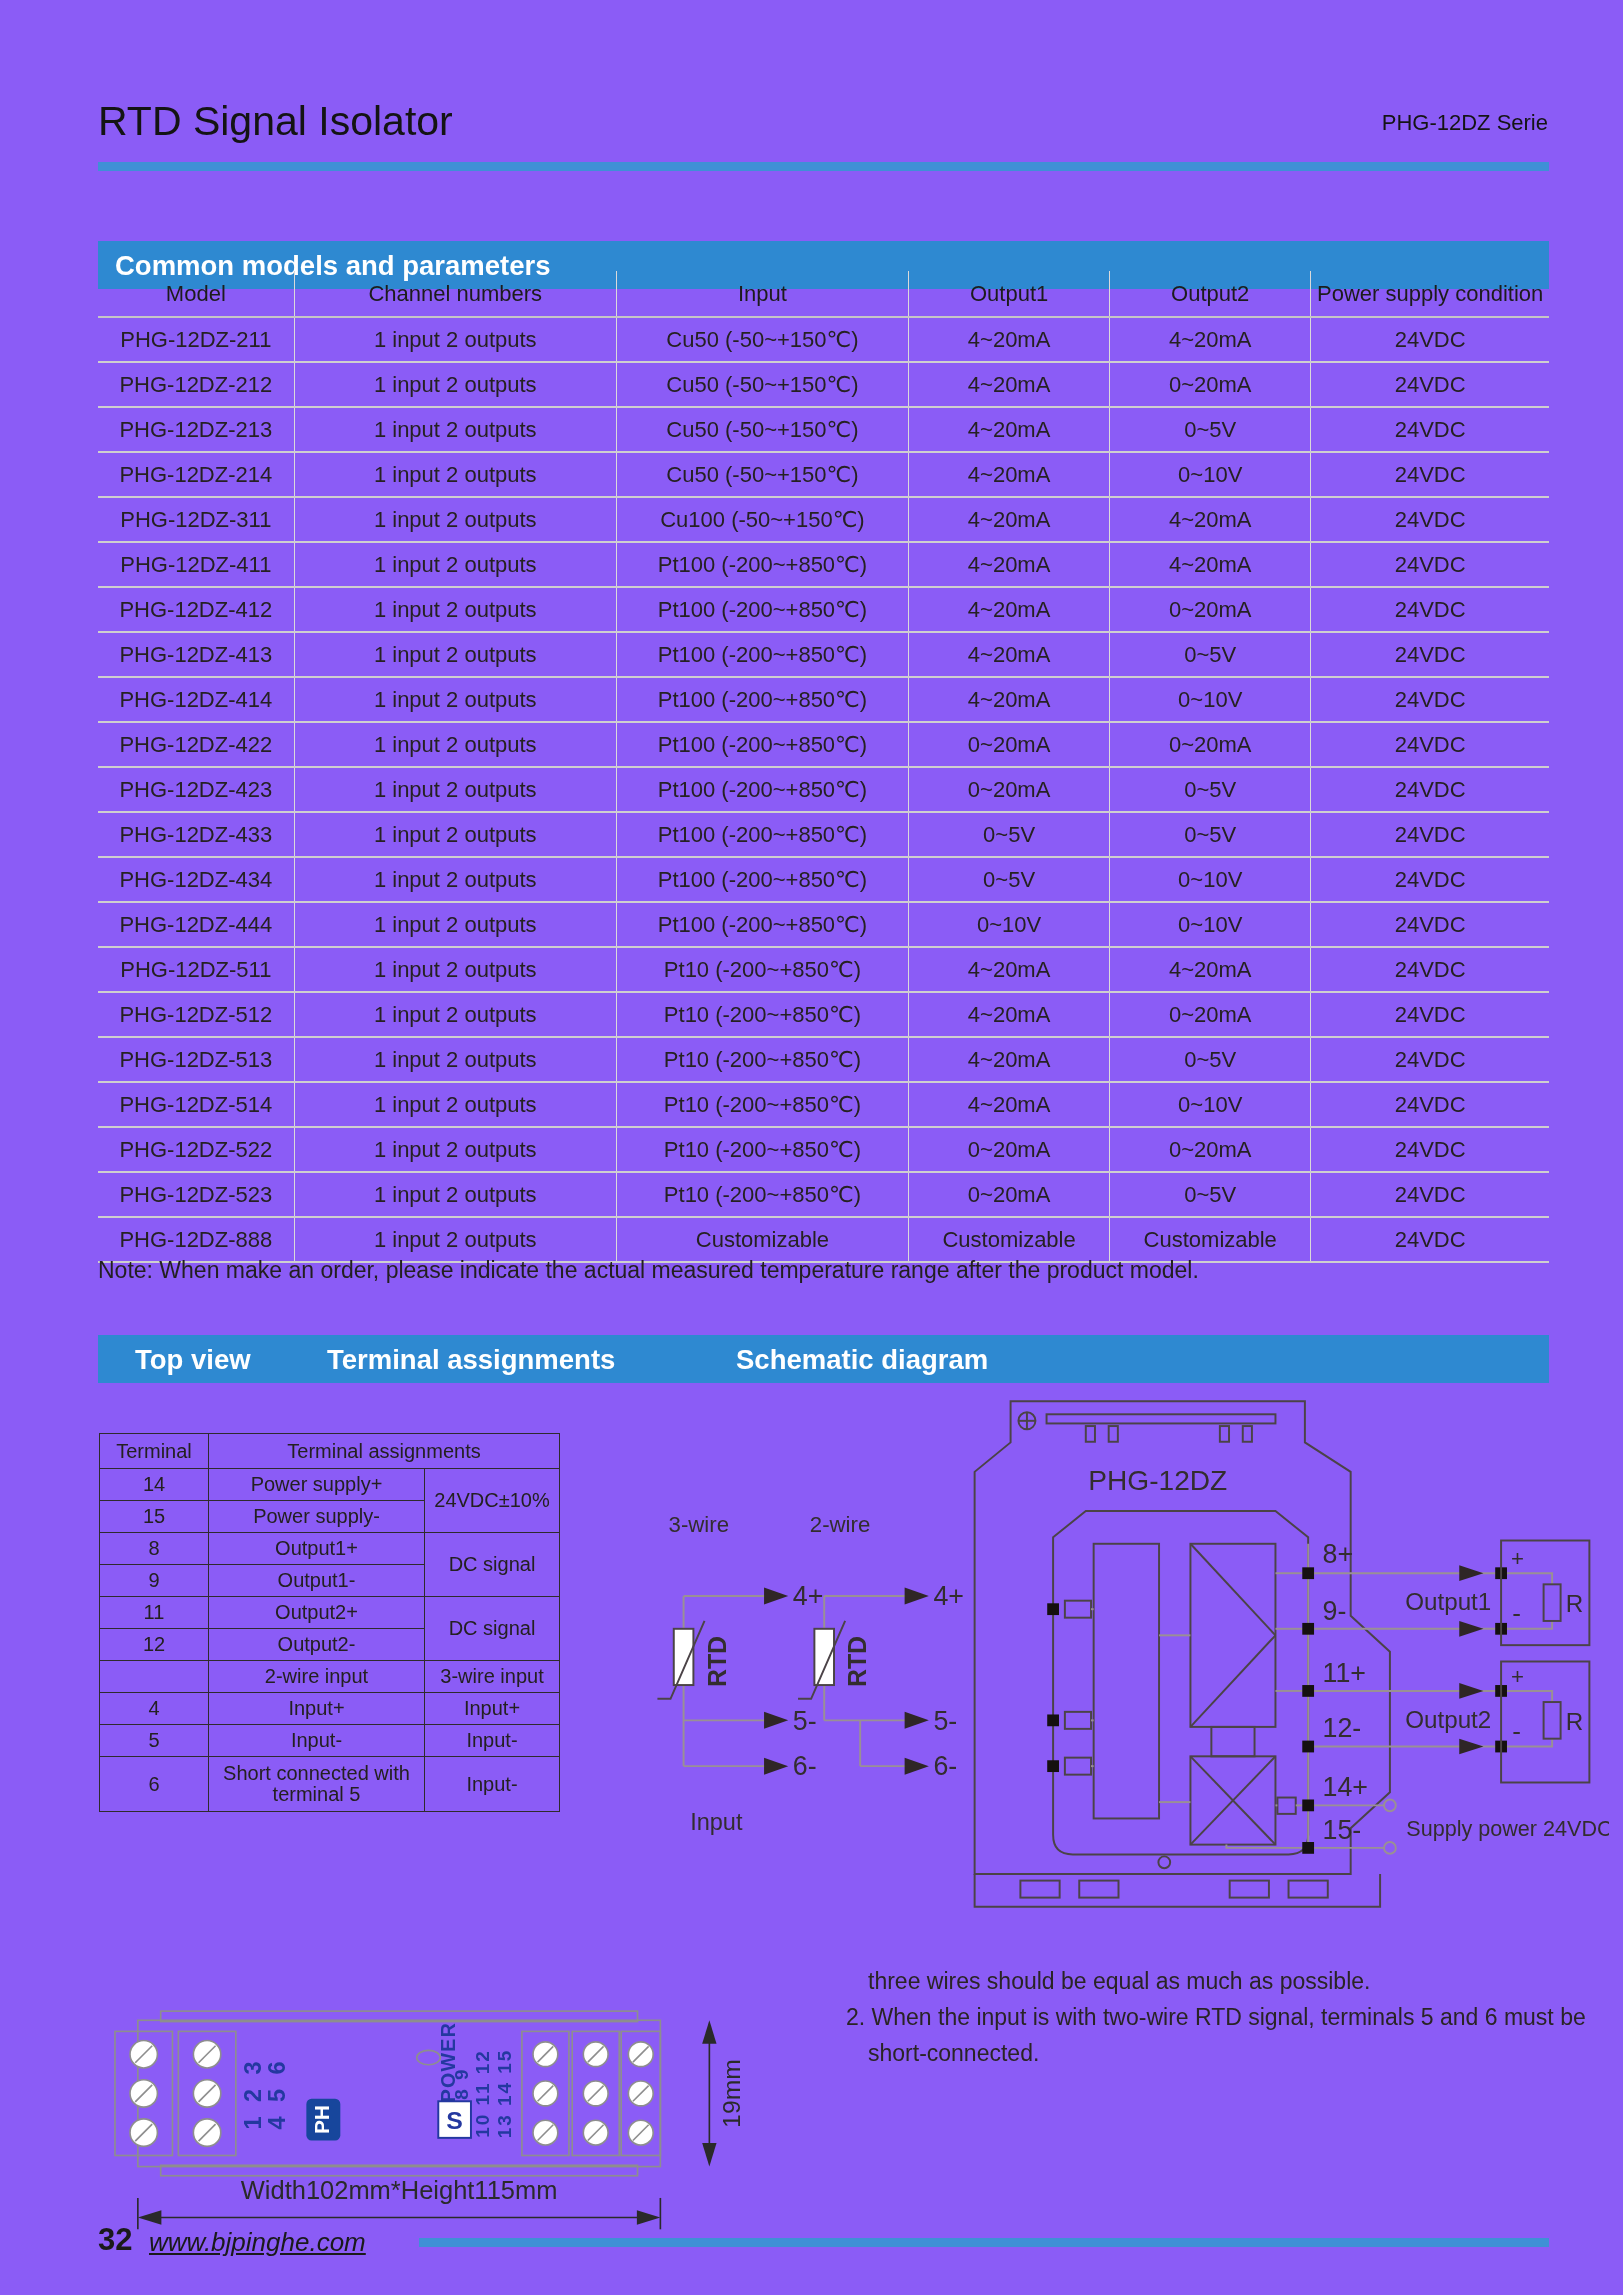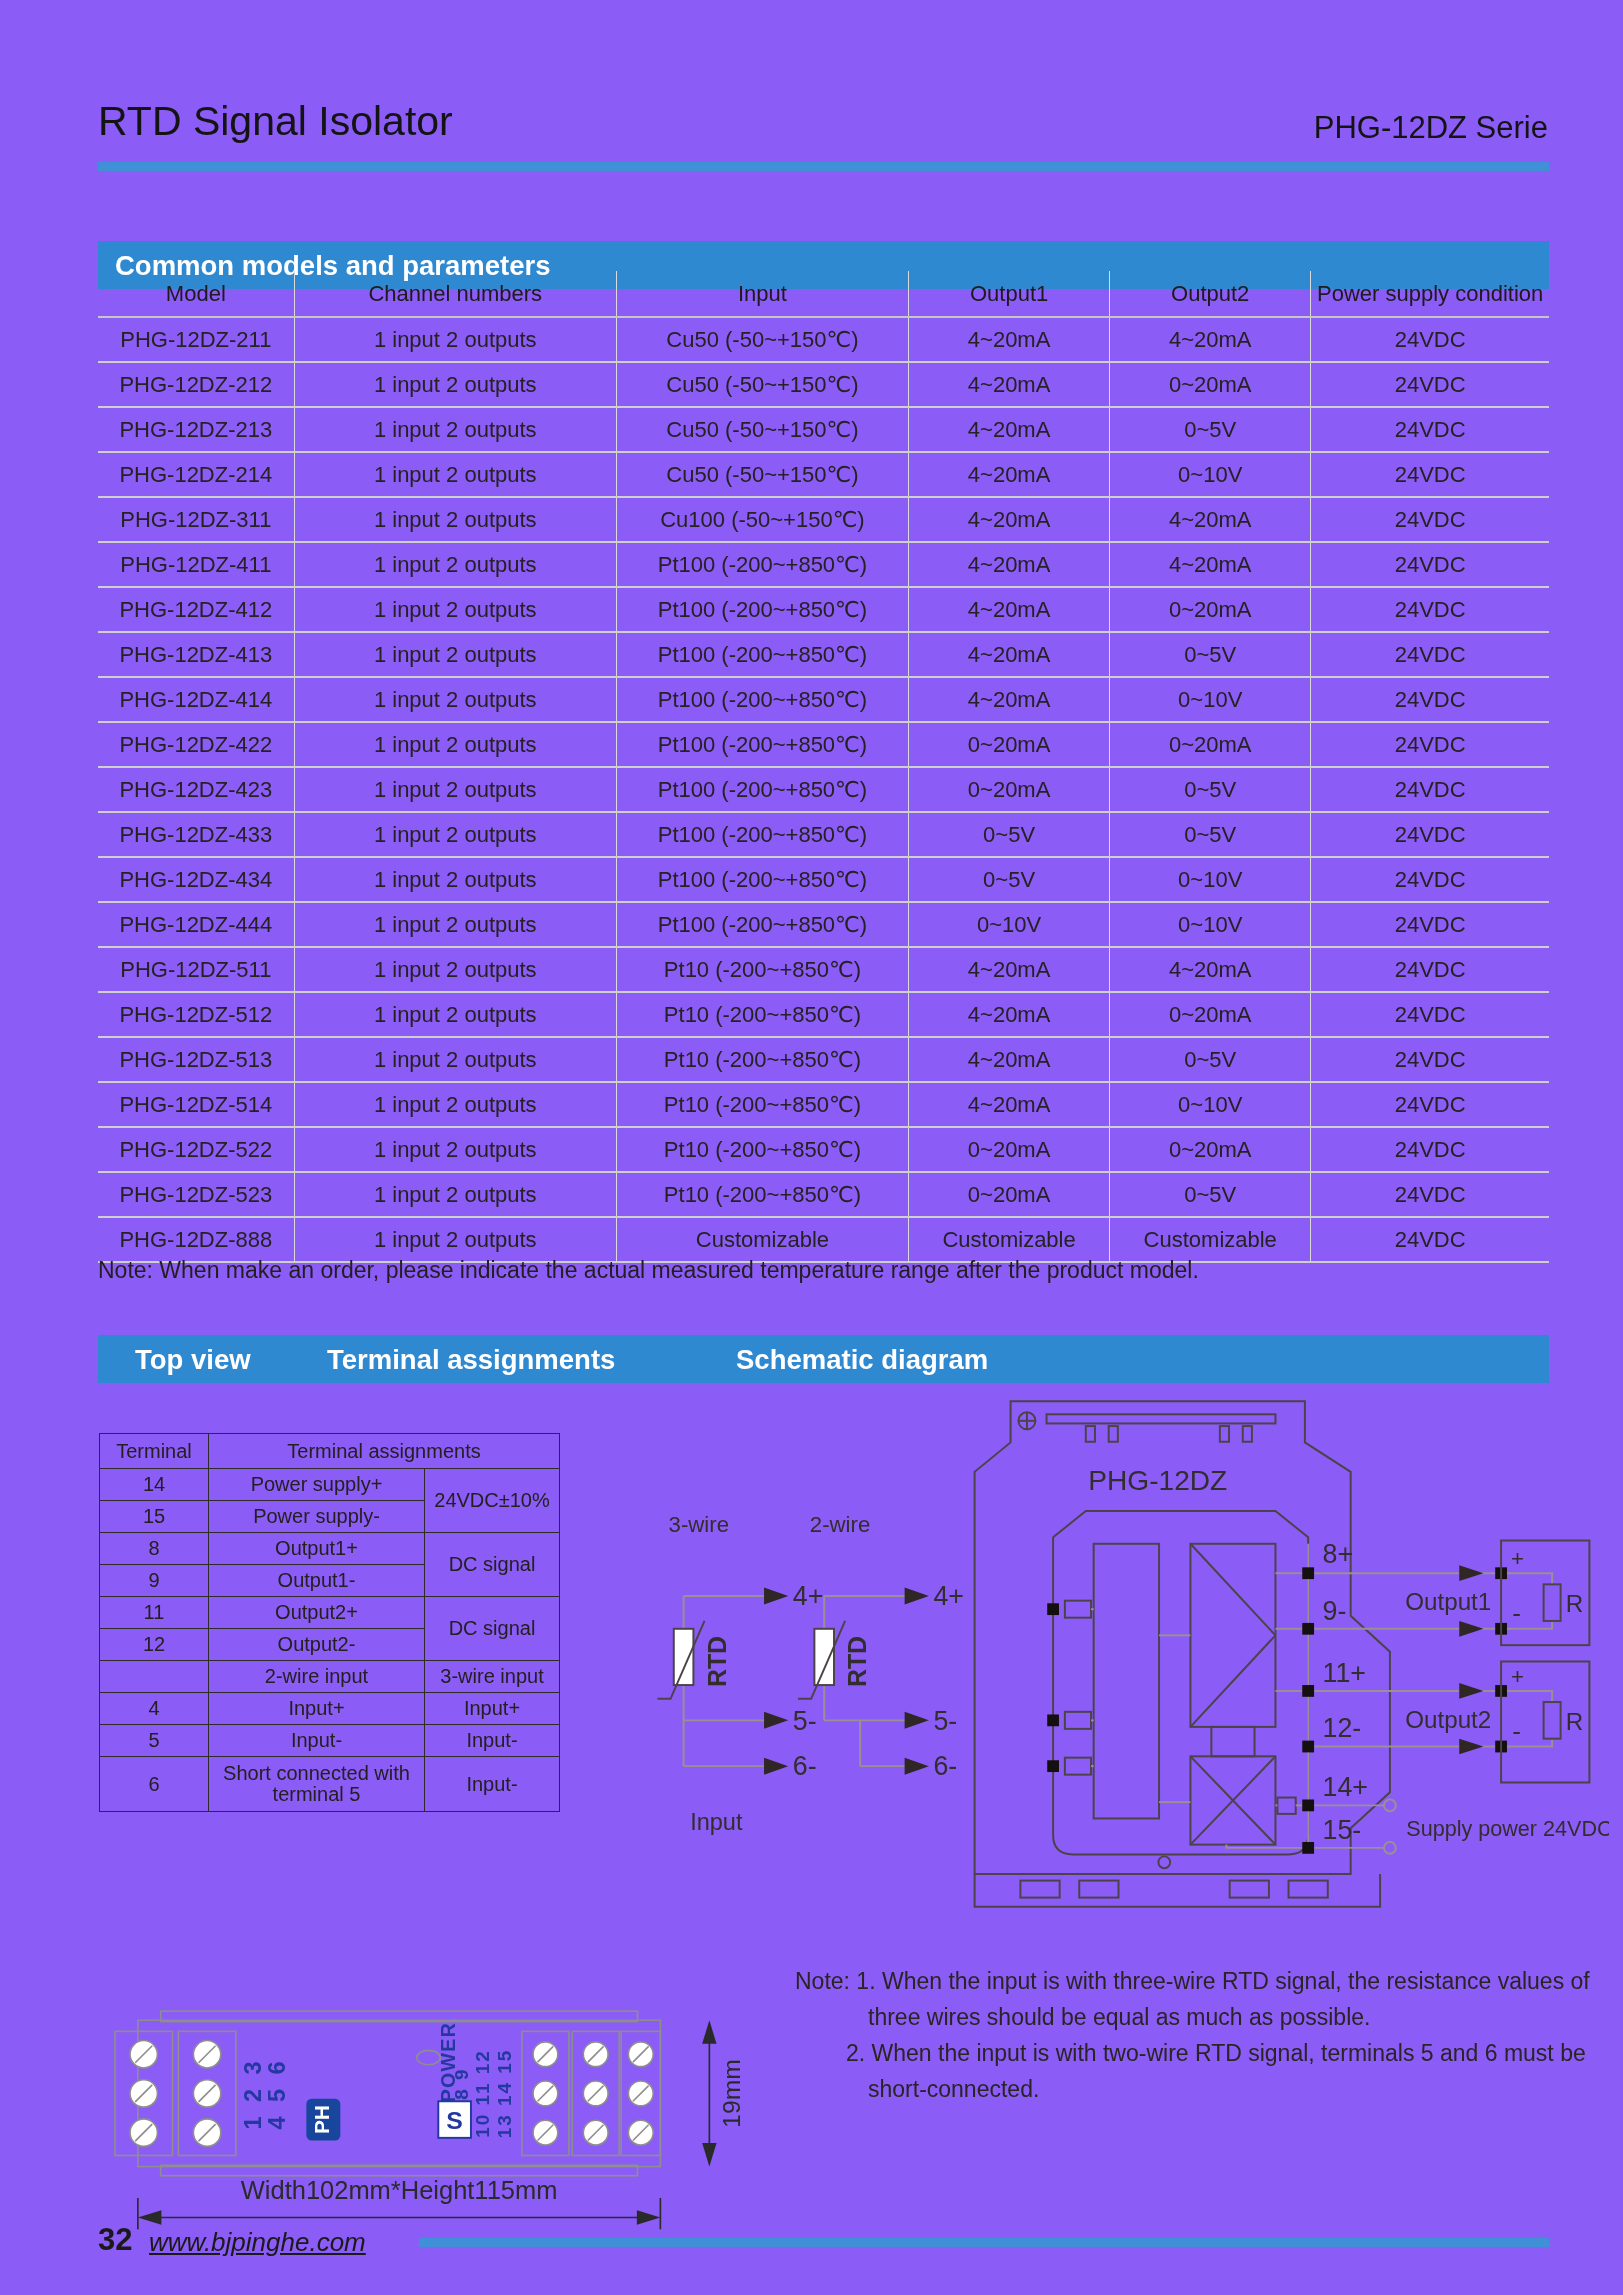--- a/index.html
+++ b/index.html
@@ -2,21 +2,21 @@
 <html style="font-size:10.5px"><head>
 <meta charset="utf-8">
 <style>
   html,body{margin:0;padding:0;background:#ffffff;}
   body{font-family:"Liberation Sans","DejaVu Sans",sans-serif;color:#231f20;}
   #page{position:relative;width:1624px;height:2295px;background:#8b5cf6;overflow:hidden;}
   .abs{position:absolute;}
 
   
   .page-title{left:98px;top:98px;font-size:41px;font-weight:500;letter-spacing:0px;color:#141414;}
-  .page-series{right:76px;top:110px;font-size:31px;color:#141414;}
+  .page-series{right:76px;top:110px;font-size:22px;color:#141414;}
   .hrule{left:98px;top:162px;width:1451px;height:8.5px;background:#3f90d6;}
 
   
   .banner{left:98px;width:1451px;height:48px;background:#2e89d1;color:#fff;font-weight:bold;font-size:27.5px;}
   .banner .bl{position:absolute;top:9.2px;}
 
   
   table{border-collapse:collapse;}
   .models{left:98px;top:271px;width:1451px;}
   .models table{width:1451px;table-layout:fixed;}
@@ -572,21 +572,20 @@
         <line x1="935" y1="42" x2="935" y2="238"></line>
       </g>
     <g fill="#2a2a2a">
       <polygon points="935,28 924,64 946,64"></polygon>
         <polygon points="935,252 924,216 946,216"></polygon>
     </g>
     <text x="982" y="140" font-size="38" fill="#2a2a2a" text-anchor="middle" transform="rotate(-90 982 140)">19mm</text>
   </svg>
 
   <div class="abs notes">
-    <div class="l1">Note: 1. When the input is with three-wire RTD signal, the resistance values of</div>
     <div class="l2">three wires should be equal as much as possible.</div>
     <div class="l3">2. When the input is with two-wire RTD signal, terminals 5 and 6 must be</div>
     <div class="l4">short-connected.</div>
   </div>
 
   <div class="abs f-num">32</div>
   <div class="abs f-site">www.bjpinghe.com</div>
   <div class="abs f-rule"></div>
 
 </div>

